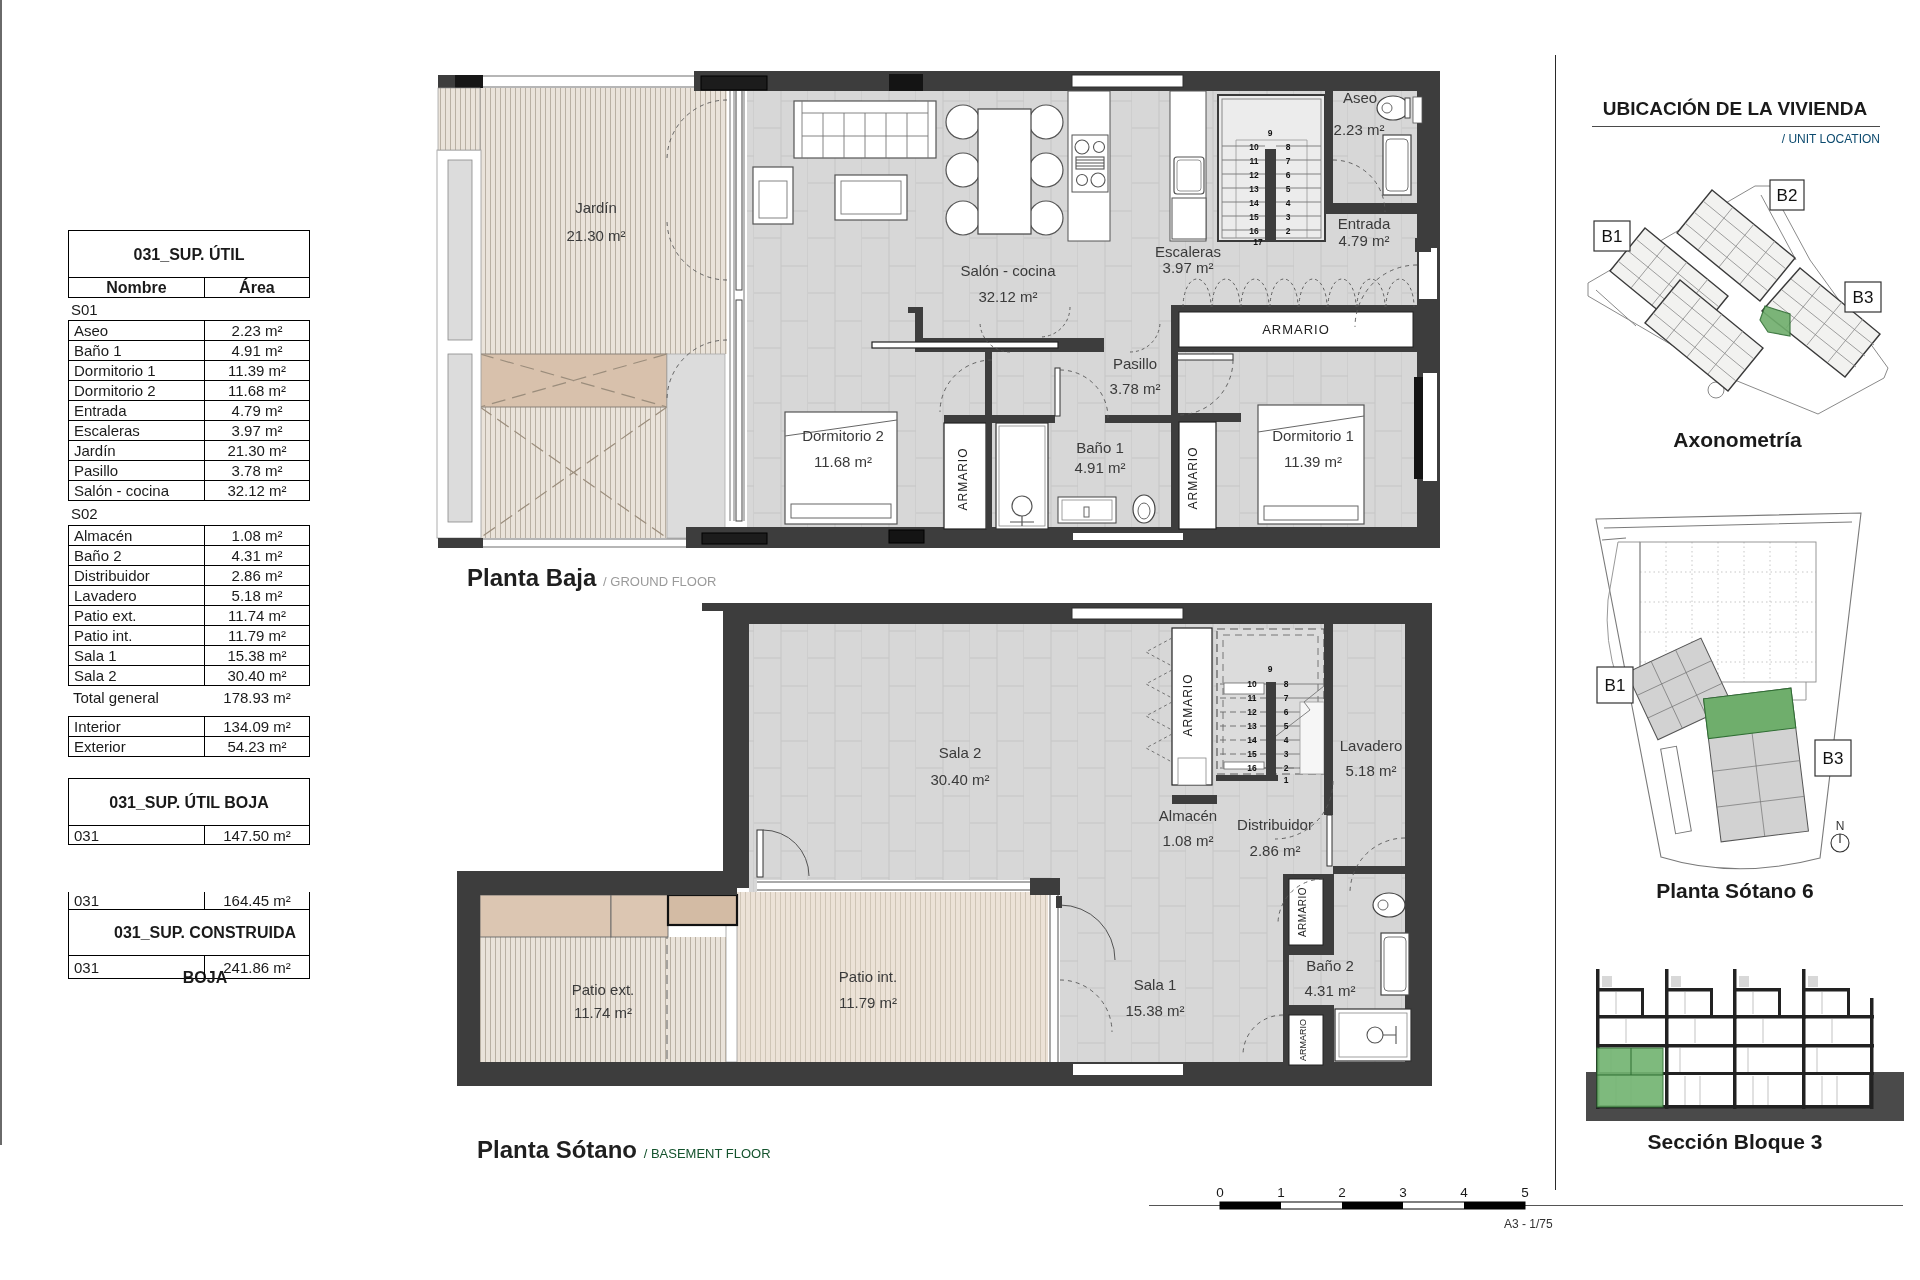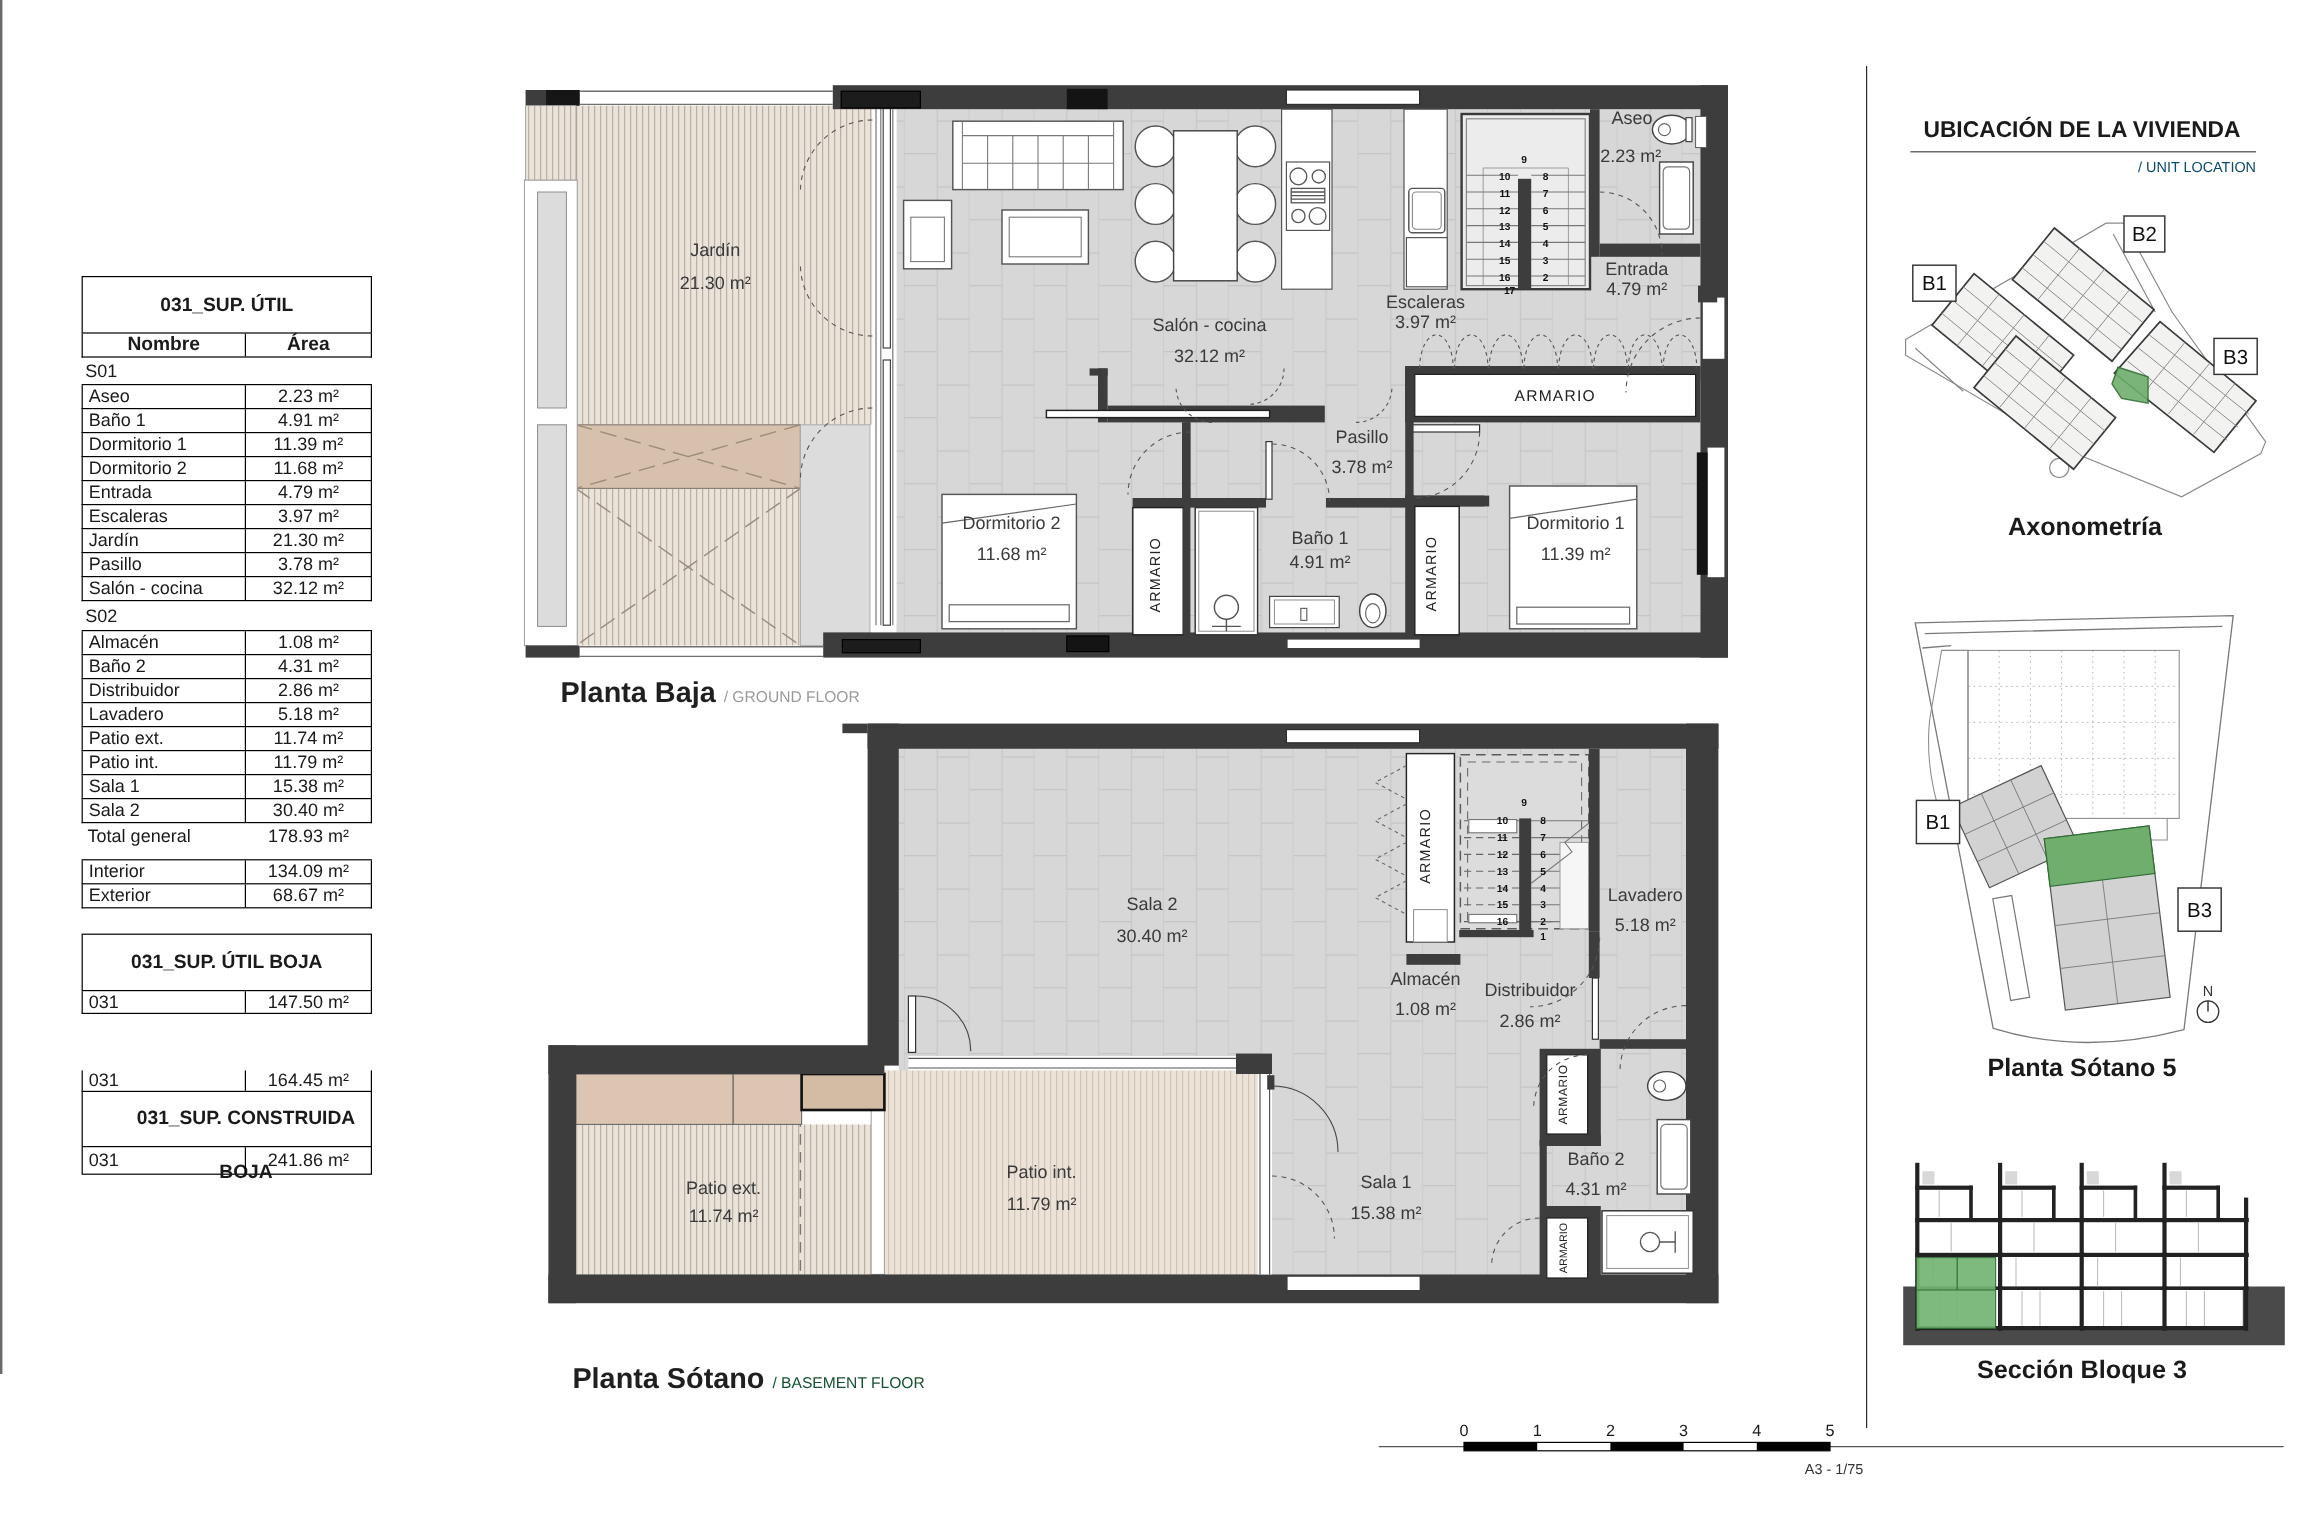--- a/index.html
+++ b/index.html
@@ -114,21 +114,21 @@
     </div>
     <div style="height:8px;"></div>
 
     <div style="border-top:1px solid #000;">
       <div class="cellrow" style="height:20px;">
           <div class="cl">Interior</div>
           <div class="cr">134.09 m²</div>
         </div>
       <div class="cellrow" style="height:20px;">
           <div class="cl">Exterior</div>
-          <div class="cr">68.67 m²</div>
+          <div class="cr">54.23 m²</div>
         </div>
     </div>
   </div>
 
   <div class="tblwrap" style="top:778px;">
     <div class="tb hd" style="height:48px;line-height:48px;">031_SUP. ÚTIL BOJA</div>
     <div class="cellrow" style="height:19px;">
         <div class="cl">031</div>
         <div class="cr">147.50 m²</div>
       </div>
@@ -153,21 +153,21 @@
   <div class="abs" style="left:1555px;top:55px;width:1px;height:1135px;background:#2a2a2a;"></div>
 
   <div class="abs" style="left:1565px;top:98px;width:340px;text-align:center;font-size:19px;font-weight:bold;color:#1a1a1a;">UBICACIÓN DE LA VIVIENDA</div>
 
   <div class="abs" style="left:1592px;top:126px;width:288px;height:1px;background:#4a4a4a;"></div>
 
   <div class="abs" style="left:1592px;top:132px;width:288px;text-align:right;font-size:12px;color:#0c4a6e;">/ UNIT LOCATION</div>
 
   <div class="abs" style="left:1565px;top:428px;width:345px;text-align:center;font-size:21px;font-weight:bold;color:#1a1a1a;">Axonometría</div>
 
-  <div class="abs" style="left:1565px;top:879px;width:340px;text-align:center;font-size:21px;font-weight:bold;color:#1a1a1a;">Planta Sótano 5</div>
+  <div class="abs" style="left:1565px;top:879px;width:340px;text-align:center;font-size:21px;font-weight:bold;color:#1a1a1a;">Planta Sótano 6</div>
 
   <div class="abs" style="left:1565px;top:1130px;width:340px;text-align:center;font-size:21px;font-weight:bold;color:#1a1a1a;">Sección Bloque 3</div>
 
   <svg class="abs" style="left:1100px;top:1180px;" width="820" height="60" viewBox="0 0 820 60">
     <line x1="49" y1="25.5" x2="803" y2="25.5" stroke="#555" stroke-width="1"></line>
     <rect x="120" y="22" width="305" height="7" fill="#ffffff" stroke="#000" stroke-width="1"></rect>
     <rect x="120" y="22" width="61" height="7" fill="#000"></rect>
     <rect x="242" y="22" width="61" height="7" fill="#000"></rect>
     <rect x="364" y="22" width="61" height="7" fill="#000"></rect>
     <g font-family="Liberation Sans, sans-serif" font-size="13.5" fill="#1a1a1a">

